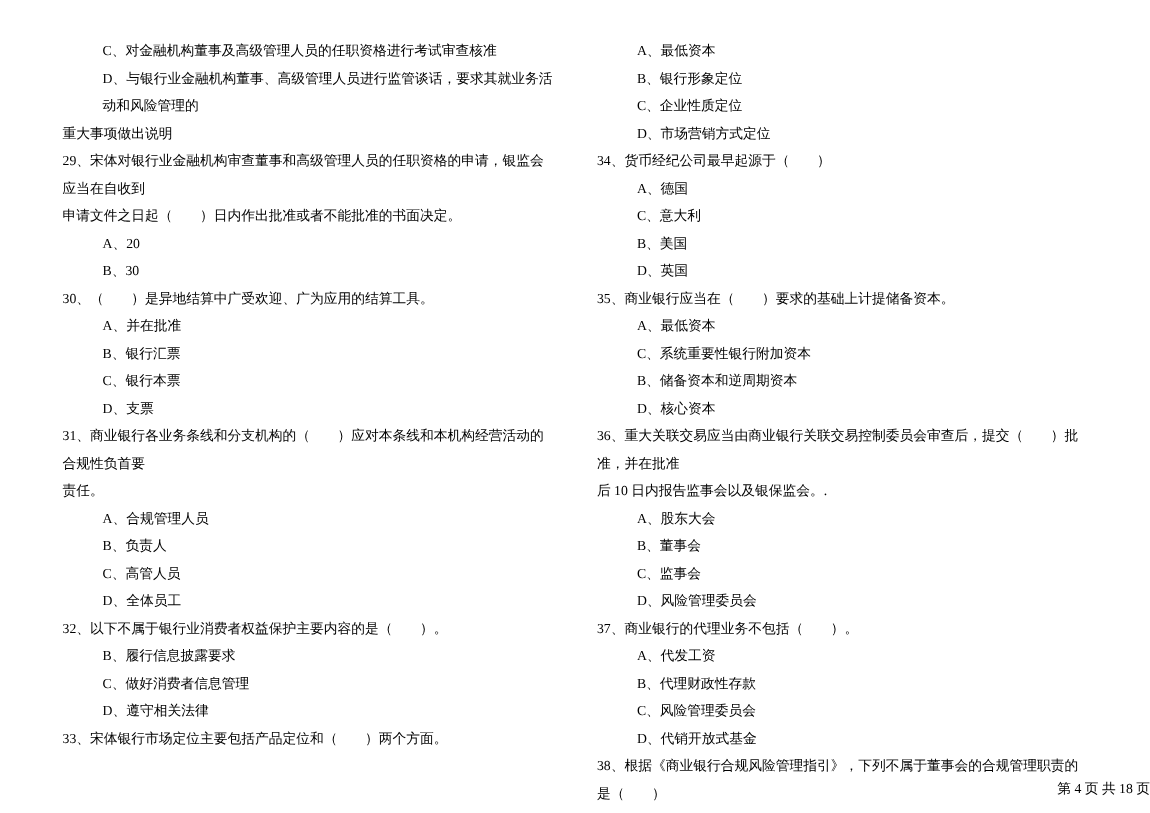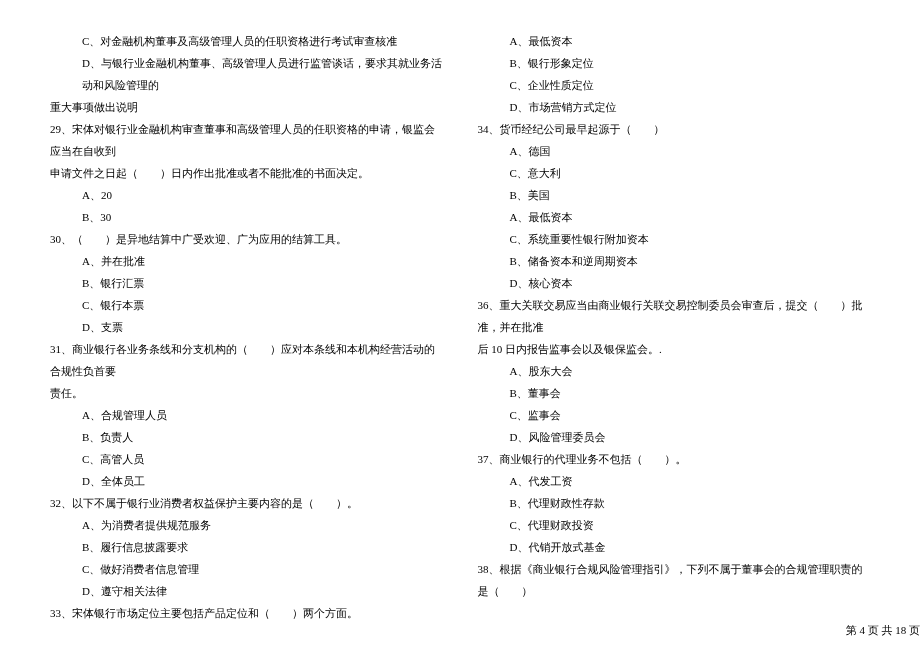--- a/index.html
+++ b/index.html
@@ -57,48 +57,49 @@
     <div class="option">B、银行汇票</div>
     <div class="option">C、银行本票</div>
     <div class="option">D、支票</div>
     <div class="question">31、商业银行各业务条线和分支机构的（　　）应对本条线和本机构经营活动的合规性负首要</div>
     <div class="question">责任。</div>
     <div class="option">A、合规管理人员</div>
     <div class="option">B、负责人</div>
     <div class="option">C、高管人员</div>
     <div class="option">D、全体员工</div>
     <div class="question">32、以下不属于银行业消费者权益保护主要内容的是（　　）。</div>
-    <div class="option">A、为消费者提供规范服务</div>
     <div class="option">B、履行信息披露要求</div>
     <div class="option">C、做好消费者信息管理</div>
     <div class="option">D、遵守相关法律</div>
     <div class="question">33、宋体银行市场定位主要包括产品定位和（　　）两个方面。</div>
   </div>
 
   <div class="column">
     <div class="option">A、最低资本</div>
     <div class="option">B、银行形象定位</div>
     <div class="option">C、企业性质定位</div>
     <div class="option">D、市场营销方式定位</div>
     <div class="question">34、货币经纪公司最早起源于（　　）</div>
     <div class="option">A、德国</div>
     <div class="option">C、意大利</div>
     <div class="option">B、美国</div>
+    <div class="option">D、英国</div>
+    <div class="question">35、商业银行应当在（　　）要求的基础上计提储备资本。</div>
     <div class="option">A、最低资本</div>
     <div class="option">C、系统重要性银行附加资本</div>
     <div class="option">B、储备资本和逆周期资本</div>
     <div class="option">D、核心资本</div>
     <div class="question">36、重大关联交易应当由商业银行关联交易控制委员会审查后，提交（　　）批准，并在批准</div>
     <div class="question">后 10 日内报告监事会以及银保监会。.</div>
     <div class="option">A、股东大会</div>
     <div class="option">B、董事会</div>
     <div class="option">C、监事会</div>
     <div class="option">D、风险管理委员会</div>
     <div class="question">37、商业银行的代理业务不包括（　　）。</div>
     <div class="option">A、代发工资</div>
     <div class="option">B、代理财政性存款</div>
-    <div class="option">C、代理财政投资</div>
+    <div class="option">C、风险管理委员会</div>
     <div class="option">D、代销开放式基金</div>
     <div class="question">38、根据《商业银行合规风险管理指引》，下列不属于董事会的合规管理职责的是（　　）</div>
   </div>
 </div>
 
 <div class="footer">第 4 页 共 18 页</div>
 
 </body></html>

